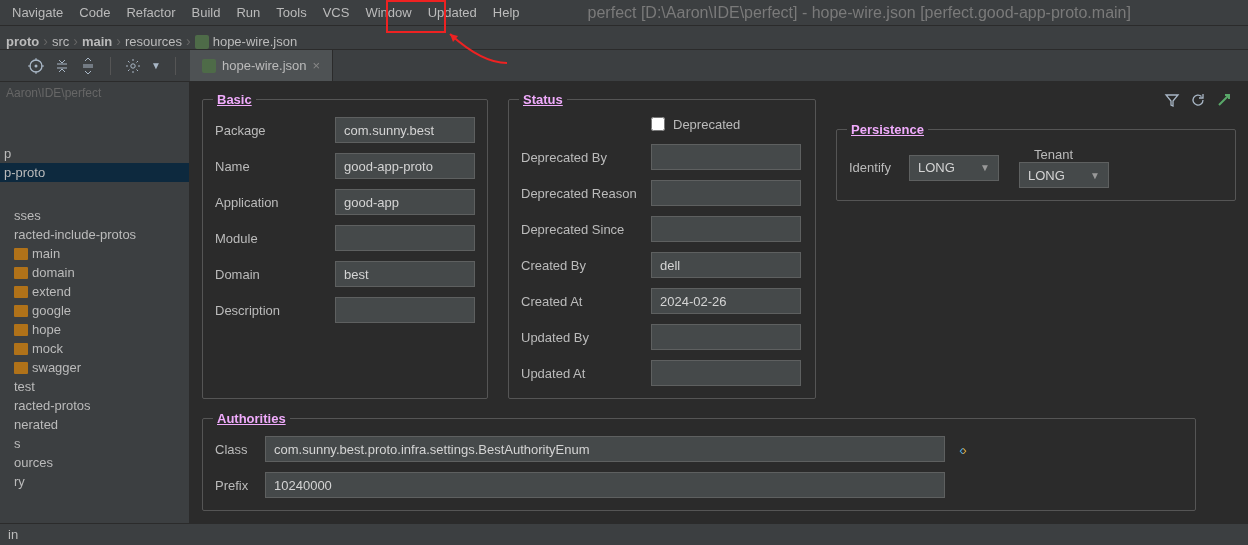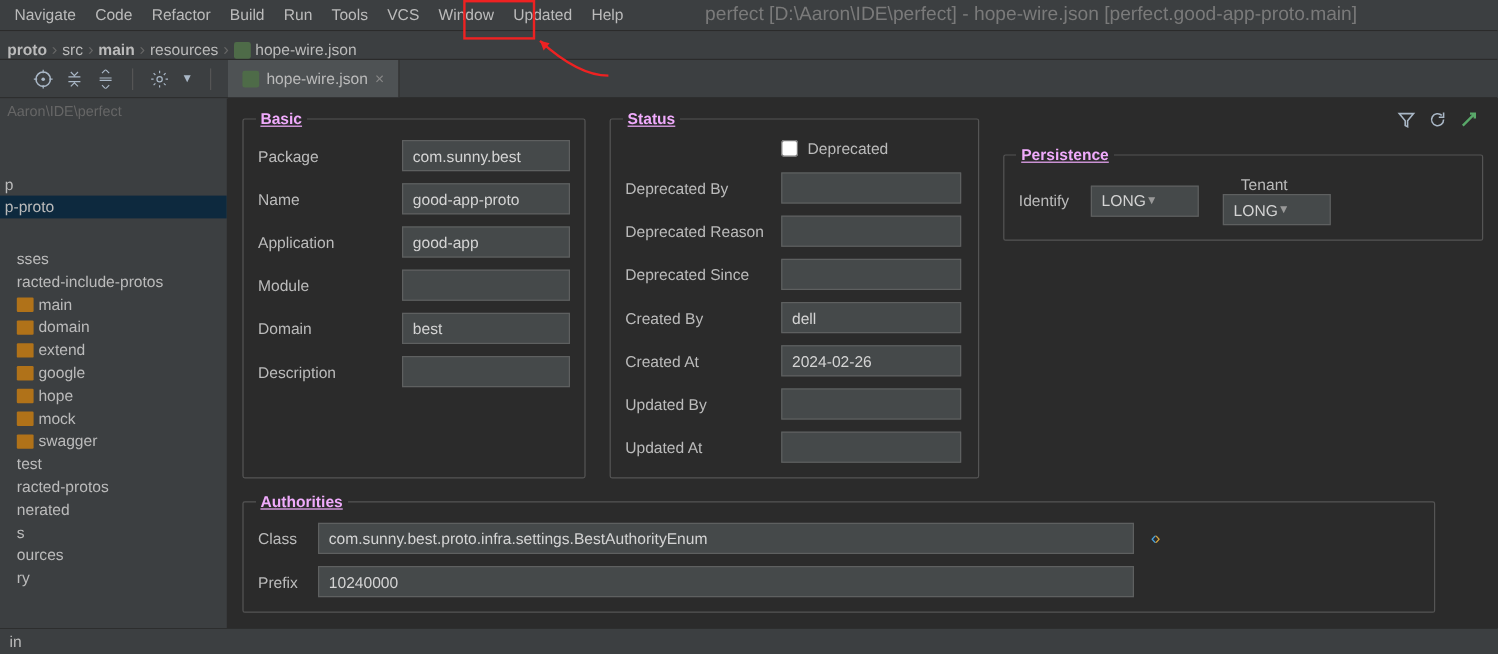--- a/index.html
+++ b/index.html
@@ -56,21 +56,21 @@
   .status-field label { width:130px;}
   .field input[type=text], .field textarea, .field .select {
     background:#45494a; border:1px solid #5e6060; color:#d4d4d4; height:26px; padding:2px 8px; font-size:13px;
   }
   .basic input[type=text]{ width:140px;}
   .status input[type=text]{ width:150px;}
   .field textarea { width:140px; height:26px; resize:none;}
   .checkbox-row { display:flex; align-items:flex-start; margin-bottom:12px; padding-left:130px;}
   .checkbox-row input { width:14px; height:14px; margin-right:8px; accent-color:#45494a;}
   
-  .select { display:inline-flex; align-items:center; width:90px; padding-right:6px; cursor:pointer;}
+  .select { display:inline-flex; align-items:center; justify-content:space-between; width:90px; padding-right:6px; cursor:pointer;}
   .select .arrow{ font-size:10px; color:#999;}
   .persistence .field label { width:60px;}
   .persistence .inline { display:flex; gap:20px; align-items:center;}
   .persistence-section{ min-width: 310px;}
 
   .auth input[type=text]{ width:680px;}
   .auth .field label{ width:50px;}
 
   .code-icon { font-size:15px; letter-spacing:-2px; }
   .code-icon .l{color:#4aa3df;} .code-icon .r{color:#d4a33f;}

